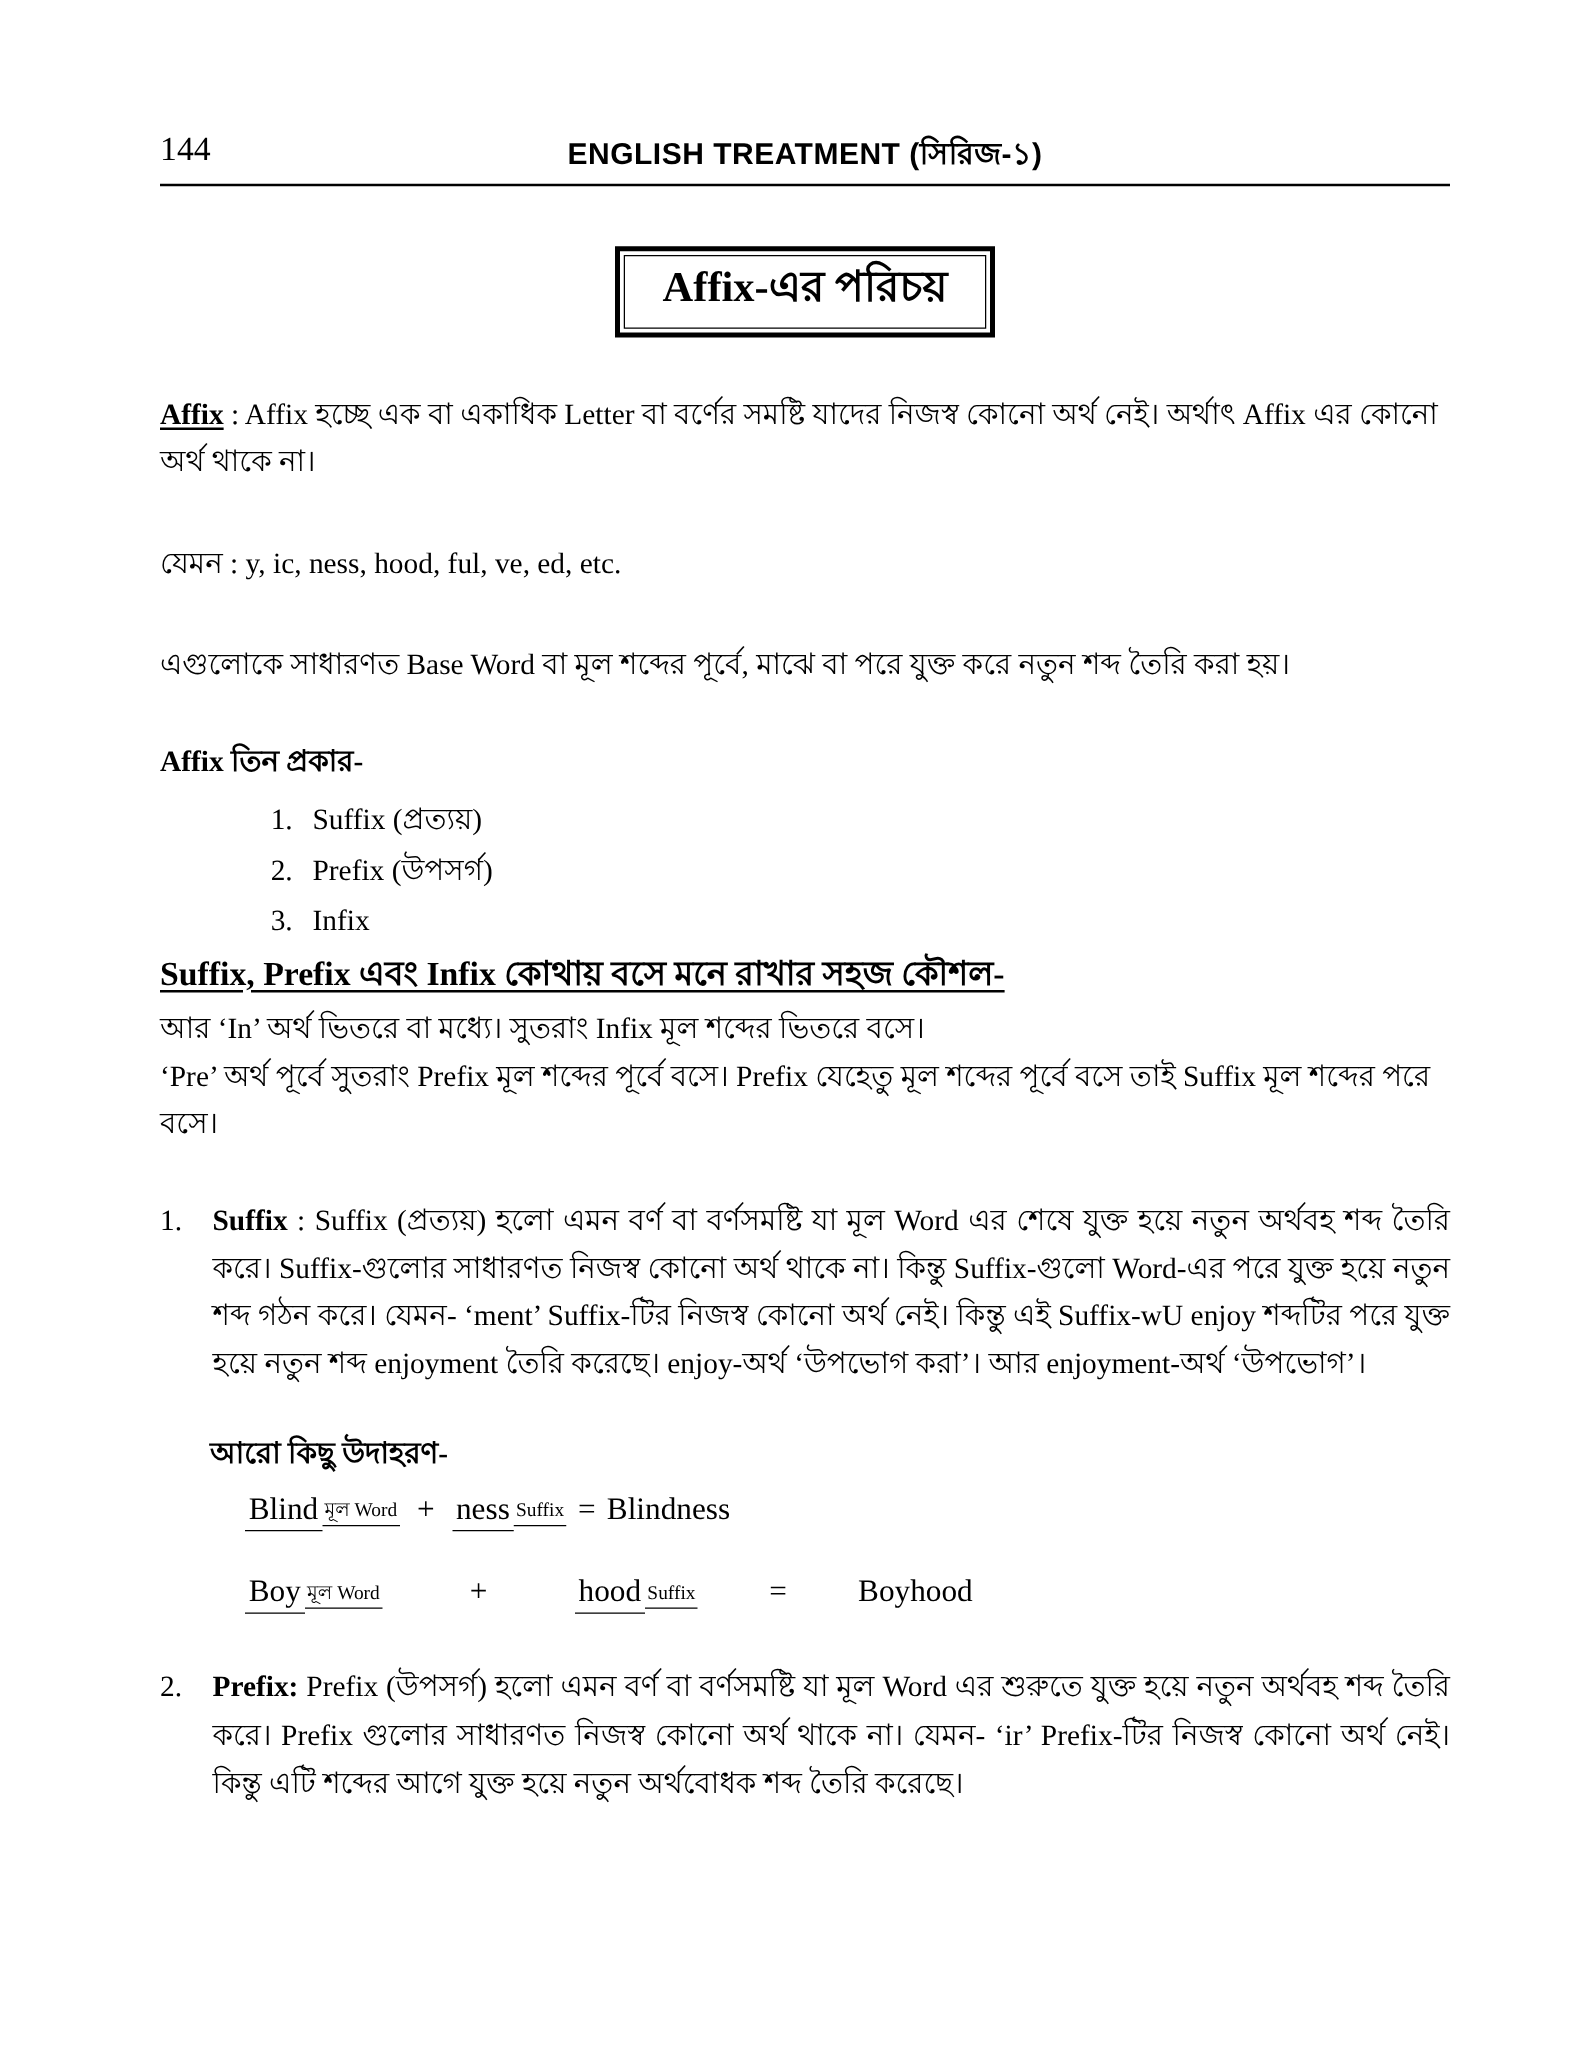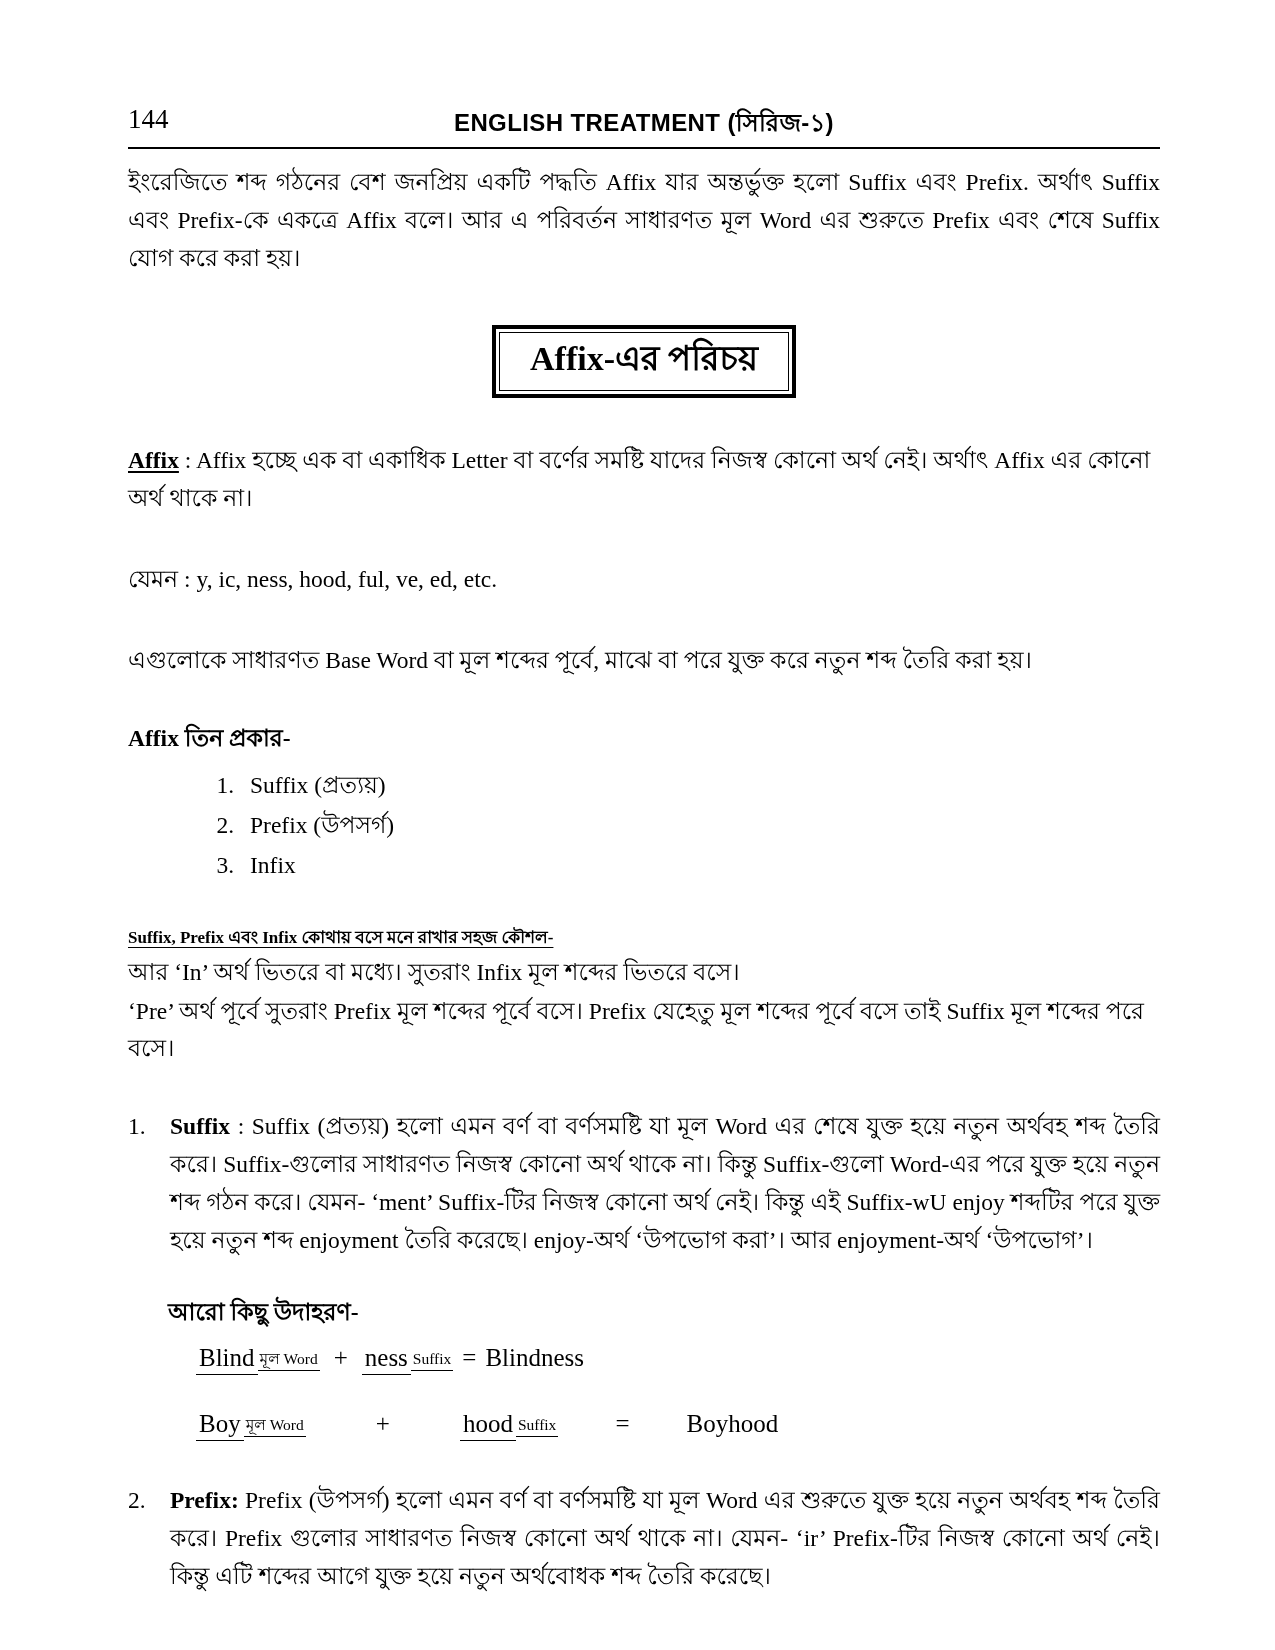--- a/index.html
+++ b/index.html
@@ -119,22 +119,21 @@
     padding-left: 112px;
     font-size: 23.5px;
   }
   ol.types li {
     line-height: 1.72;
     padding-left: 10px;
   }
 
   
   .trick-head {
-    font-size: 17px;
-    margin-top: 38px;
+    font-size: 27px;
     font-weight: bold;
     text-decoration: underline;
     text-underline-offset: 4px;
   }
 
   
   .num-section {
     display: flex;
     margin-top: 40px;
     font-size: 23.5px;
@@ -198,21 +197,20 @@
 
 <div class="page">
   <div class="content">
 
     <div class="header-row">
       <div class="page-number">144</div>
       <div class="header-title">ENGLISH TREATMENT (সিরিজ-১)</div>
     </div>
     <hr class="header-rule">
 
-    <p class="para">ইংরেজিতে শব্দ গঠনের বেশ জনপ্রিয় একটি পদ্ধতি Affix যার অন্তর্ভুক্ত হলো Suffix এবং Prefix. অর্থাৎ Suffix এবং Prefix-কে একত্রে Affix বলে। আর এ পরিবর্তন সাধারণত মূল Word এর শুরুতে Prefix এবং শেষে Suffix যোগ করে করা হয়।</p>
 
     <div class="box-wrap">
       <div class="title-box">
         <div class="title-box-inner">
           <div class="t">Affix-এর পরিচয়</div>
         </div>
       </div>
     </div>
 
     <div class="def-block">

